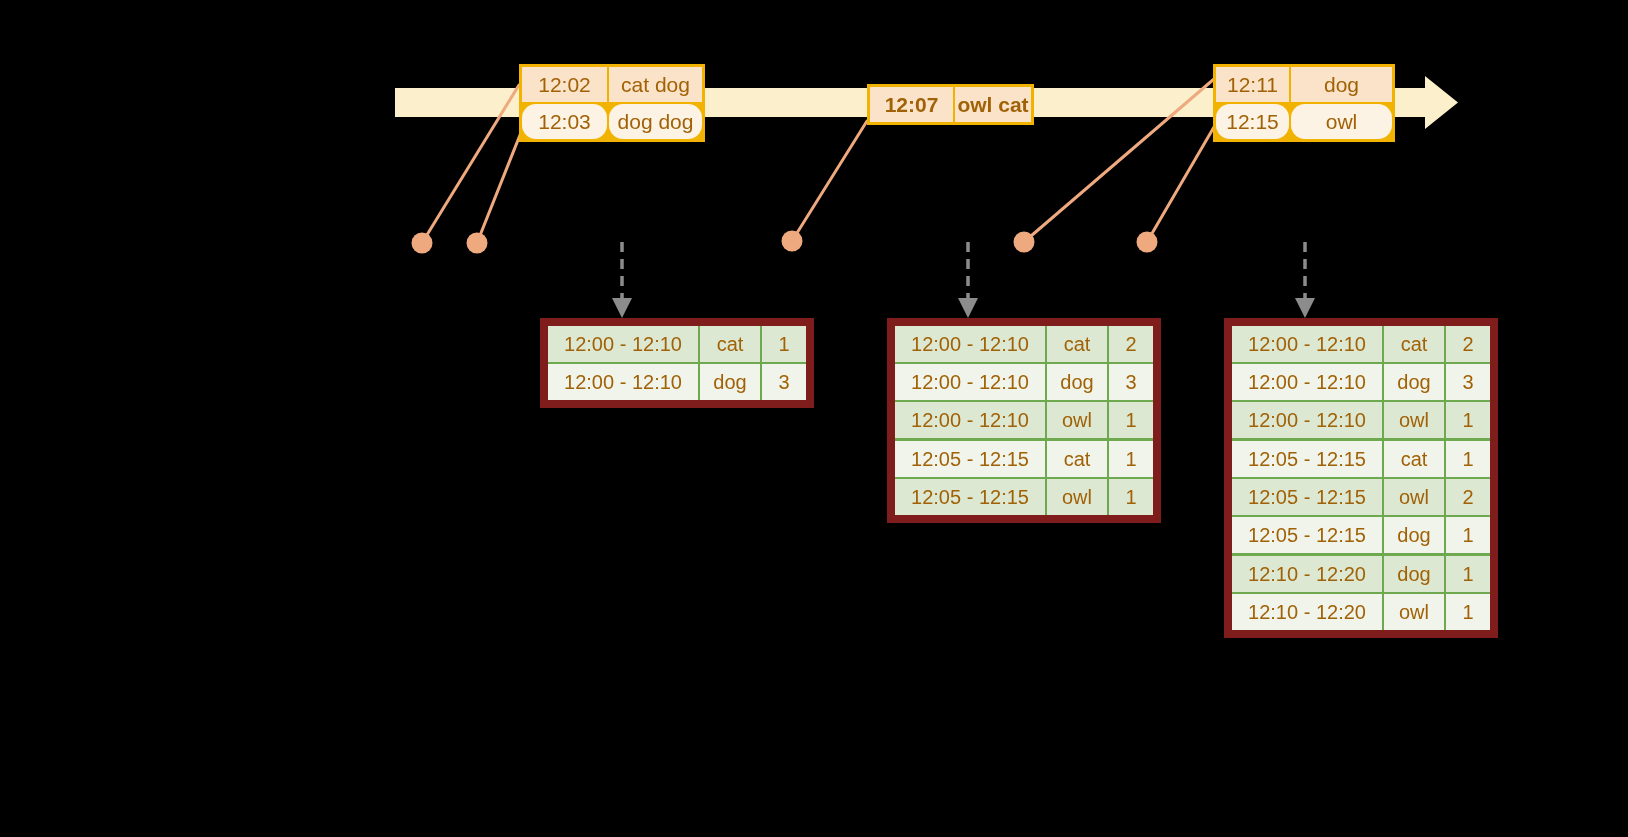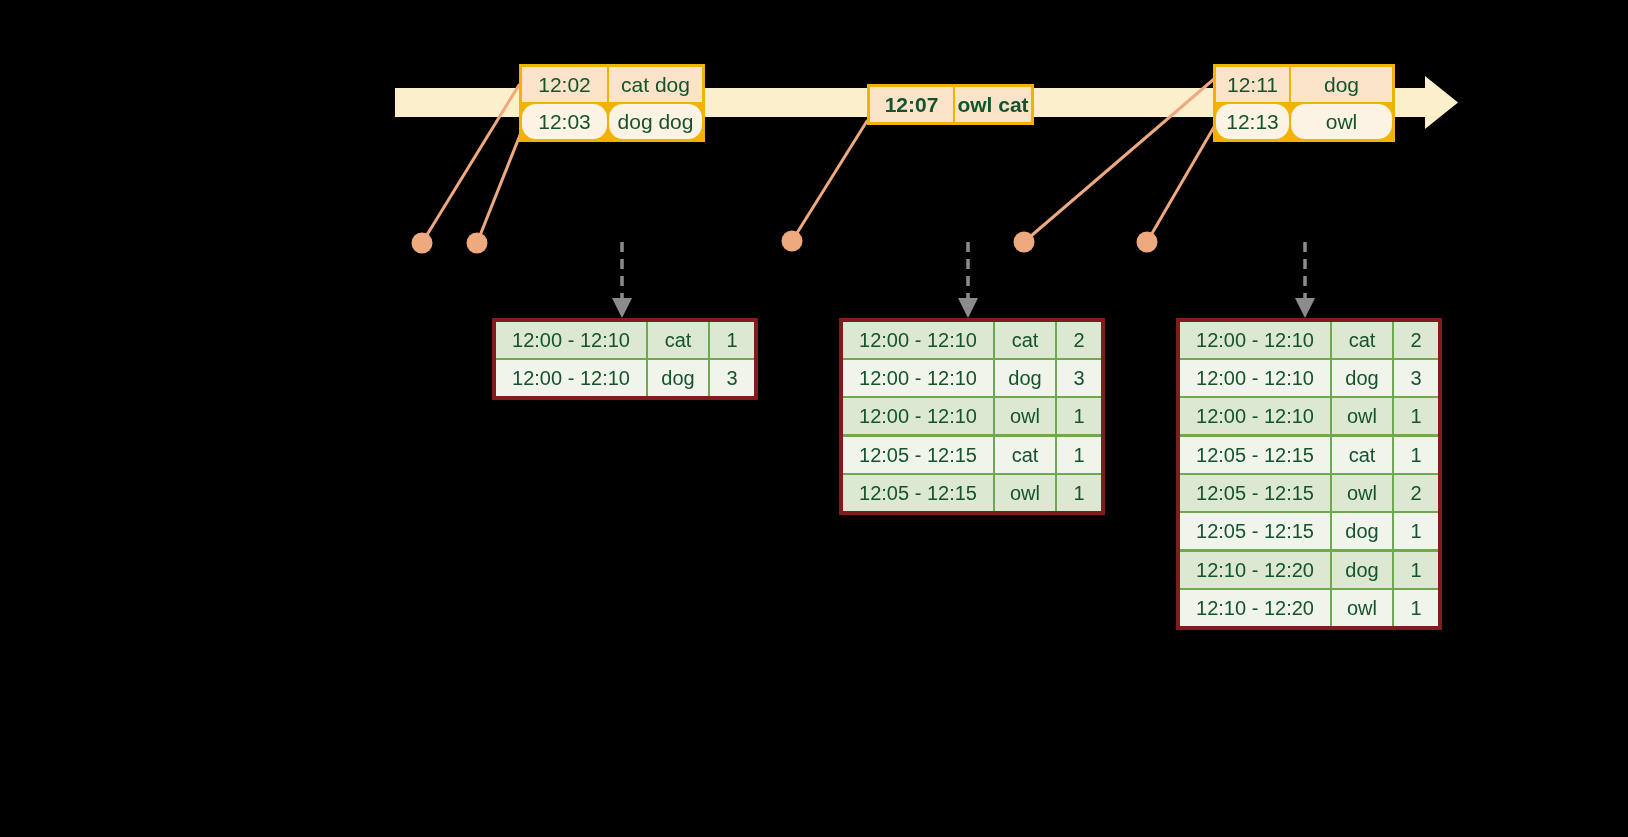--- a/index.html
+++ b/index.html
@@ -1,30 +1,30 @@
 <!DOCTYPE html>
 <html><head>
 <meta charset="utf-8">
 <style>
   html,body{margin:0;padding:0;background:#000;}
   #stage{position:relative;width:1628px;height:837px;background:#000;overflow:hidden;
-         font-family:"Liberation Sans","DejaVu Sans",sans-serif;color:#14532d;}
+         font-family:"Liberation Sans","DejaVu Sans",sans-serif;color:#a16207;}
   #shapes{position:absolute;left:0;top:0;width:1628px;height:837px;}
 
   
   .etable{position:absolute;background:#f1b200;border:3px solid #f1b200;
           display:grid;gap:2px;z-index:3;}
   .ecell{height:35px;display:flex;align-items:center;justify-content:center;
          font-size:21px;white-space:nowrap;}
   .peach-dark{background:#fae3c8;}
   .peach-light{background:#fdf3e4;border-radius:14px;}
 
   
-  .rtable{position:absolute;background:#6ea950;border:4px solid #7f1d1d;
-          display:flex;flex-direction:column;gap:3px;z-index:3;}
+  .rtable{position:absolute;background:#6ea950;border:8px solid #7f1d1d;
+          display:flex;flex-direction:column;gap:3px;z-index:3;margin-left:48px;}
   .rgroup{display:grid;grid-template-columns:150px 60px 44px;gap:2px;background:#6ea950;}
   .rcell{height:36px;display:flex;align-items:center;justify-content:center;
          font-size:20px;white-space:nowrap;}
   .sage-dark{background:#dce8d2;}
   .sage-light{background:#f0f4eb;}
 
   .cols-a{grid-template-columns:85px 93px;}
   .cols-b{grid-template-columns:83px 76px;}
   .cols-c{grid-template-columns:73px 101px;}
 </style>
@@ -73,21 +73,21 @@
   </div>
 
   <div class="etable cols-b" style="left:867px;top:84px;font-weight:bold;">
     <div class="ecell peach-dark">12:07</div>
     <div class="ecell peach-dark">owl cat</div>
   </div>
 
   <div class="etable cols-c" style="left:1213px;top:64px;">
     <div class="ecell peach-dark">12:11</div>
     <div class="ecell peach-dark">dog</div>
-    <div class="ecell peach-light">12:13</div>
+    <div class="ecell peach-light">12:15</div>
     <div class="ecell peach-light">owl</div>
   </div>
 
   <div class="rtable" style="left:492px;top:318px;">
     <div class="rgroup">
       <div class="rcell sage-dark">12:00 - 12:10</div>
       <div class="rcell sage-dark">cat</div>
       <div class="rcell sage-dark">1</div>
       <div class="rcell sage-light">12:00 - 12:10</div>
       <div class="rcell sage-light">dog</div>

